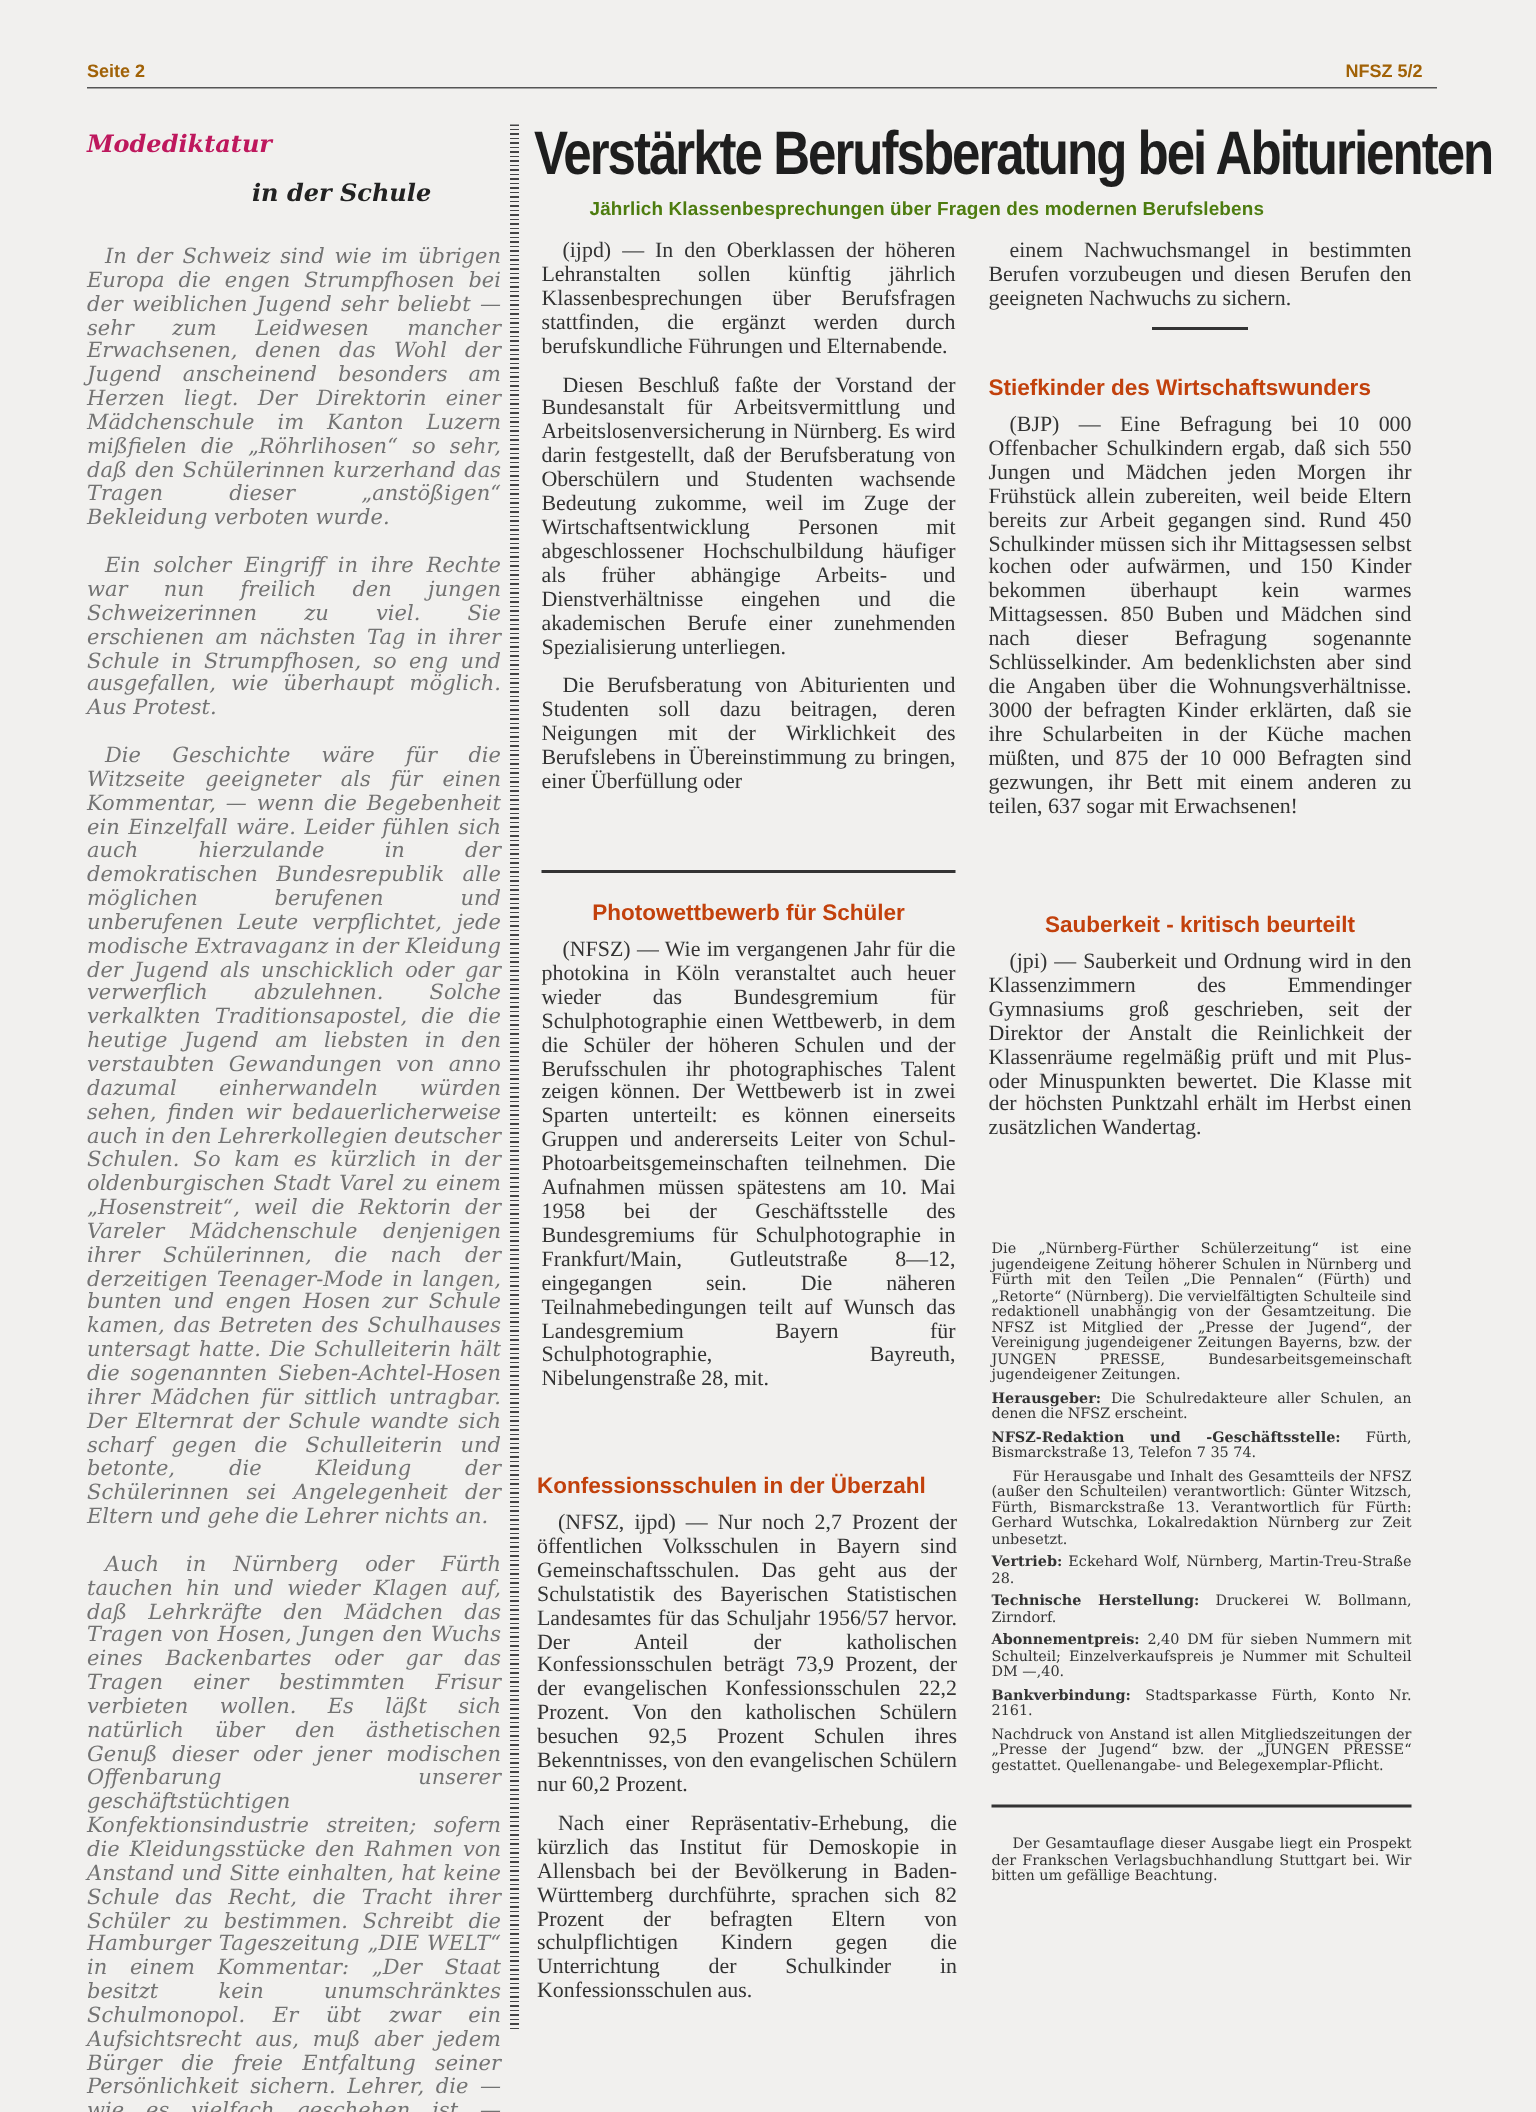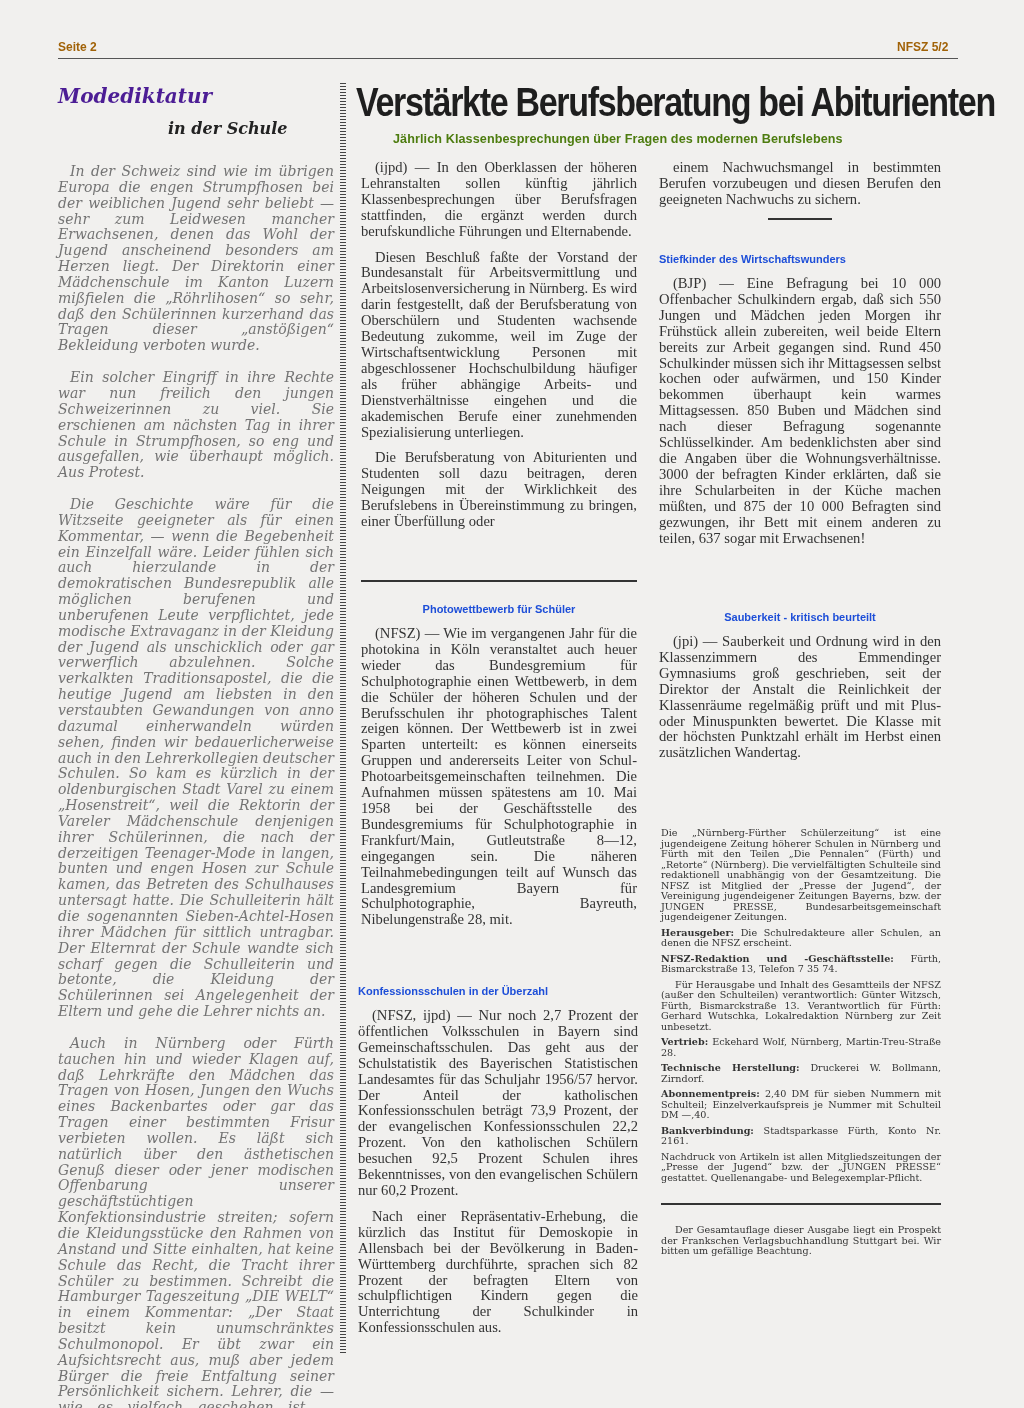--- a/index.html
+++ b/index.html
@@ -16,21 +16,21 @@
     font-weight: bold; font-size: 12px; color: #a16207;
   }
   .hdr-left { left: 58px; }
   .hdr-right { left: 897px; }
   .hdr-rule { position: absolute; left: 58px; top: 58px; width: 900px; height: 1px; background: #555; }
 
   
   .left-col { position: absolute; left: 58px; top: 82px; width: 276px; }
   .kicker1 {
     font-family: "DejaVu Serif", serif; font-style: italic; font-weight: bold;
-    font-size: 20px; color: #4c1d95; margin: 0; line-height: 28px;
+    font-size: 16px; color: #be185d; margin: 0; line-height: 28px;
   }
   .kicker2 {
     font-family: "DejaVu Serif", serif; font-style: italic; font-weight: bold;
     font-size: 16px; color: #222; margin: 4px 0 0 110px; line-height: 30px;
   }
   .left-body { margin-top: 20px; }
   .left-body p {
     font-family: "DejaVu Serif", serif; font-style: italic;
     font-size: 14px; line-height: 15.85px; margin: 16px 0 11px 0;
     text-align: justify; text-indent: 12px; color: #737373;
@@ -64,22 +64,22 @@
   .col3 { left: 659px; top: 160px; width: 282px; }
   .col2b { left: 361px; top: 598px; width: 276px; }
   .col2c { left: 358px; top: 980px; width: 280px; }
   .col3b { left: 659px; top: 248px; width: 282px; }
   .col3c { left: 659px; top: 606px; width: 282px; }
 
   .short-rule { width: 64px; height: 2px; background: #333; margin: 4px auto 20px auto; }
   .col-rule { position: absolute; left: 361px; top: 580px; width: 276px; height: 2px; background: #333; }
 
   h2.sec {
-    font-family: "Liberation Sans", sans-serif; font-weight: bold; font-size: 11px;
-    margin: 0 0 6px 0; color: #1d4ed8; white-space: nowrap; line-height: 22px;
+    font-family: "Liberation Sans", sans-serif; font-weight: bold; font-size: 15px;
+    margin: 0 0 6px 0; color: #c2410c; white-space: nowrap; line-height: 22px;
   }
   h2.sec.center { text-align: center; }
 
   .impressum { position: absolute; left: 661px; top: 828px; width: 280px; }
   .impressum p {
     font-family: "DejaVu Serif", serif; font-size: 9.6px; line-height: 10.5px;
     margin: 0 0 5px 0; text-align: justify; color: #333;
   }
   .impressum p.ind { text-indent: 14px; }
   .impressum b { font-weight: bold; }
@@ -145,17 +145,17 @@
 
   <div class="impressum">
     <p>Die „Nürnberg-Fürther Schülerzeitung“ ist eine jugendeigene Zeitung höherer Schulen in Nürnberg und Fürth mit den Teilen „Die Pennalen“ (Fürth) und „Retorte“ (Nürnberg). Die vervielfältigten Schulteile sind redaktionell unabhängig von der Gesamtzeitung. Die NFSZ ist Mitglied der „Presse der Jugend“, der Vereinigung jugendeigener Zeitungen Bayerns, bzw. der JUNGEN PRESSE, Bundesarbeitsgemeinschaft jugendeigener Zeitungen.</p>
     <p><b>Herausgeber:</b><span> Die Schulredakteure aller Schulen, an denen die NFSZ erscheint.</span></p>
     <p><b>NFSZ-Redaktion und -Geschäftsstelle:</b><span> Fürth, Bismarckstraße 13, Telefon 7 35 74.</span></p>
     <p class="ind">Für Herausgabe und Inhalt des Gesamtteils der NFSZ (außer den Schulteilen) verantwortlich: Günter Witzsch, Fürth, Bismarckstraße 13. Verantwortlich für Fürth: Gerhard Wutschka, Lokalredaktion Nürnberg zur Zeit unbesetzt.</p>
     <p><b>Vertrieb:</b><span> Eckehard Wolf, Nürnberg, Martin-Treu-Straße 28.</span></p>
     <p><b>Technische Herstellung:</b><span> Druckerei W. Bollmann, Zirndorf.</span></p>
     <p><b>Abonnementpreis:</b><span> 2,40 DM für sieben Nummern mit Schulteil; Einzelverkaufspreis je Nummer mit Schulteil DM —,40.</span></p>
     <p><b>Bankverbindung:</b><span> Stadtsparkasse Fürth, Konto Nr. 2161.</span></p>
-    <p>Nachdruck von Artikeln ist allen Mitgliedszeitungen der „Presse der Jugend“ bzw. der „JUNGEN PRESSE“ gestattet. Quellenangabe- und Belegexemplar-Pflicht.</p>
+    <p>Nachdruck von Anstand ist allen Mitgliedszeitungen der „Presse der Jugend“ bzw. der „JUNGEN PRESSE“ gestattet. Quellenangabe- und Belegexemplar-Pflicht.</p>
     <div class="imp-rule"></div>
     <p class="ind">Der Gesamtauflage dieser Ausgabe liegt ein Prospekt der Frankschen Verlagsbuchhandlung Stuttgart bei. Wir bitten um gefällige Beachtung.</p>
   </div>
 </div>
 
 </body></html>

